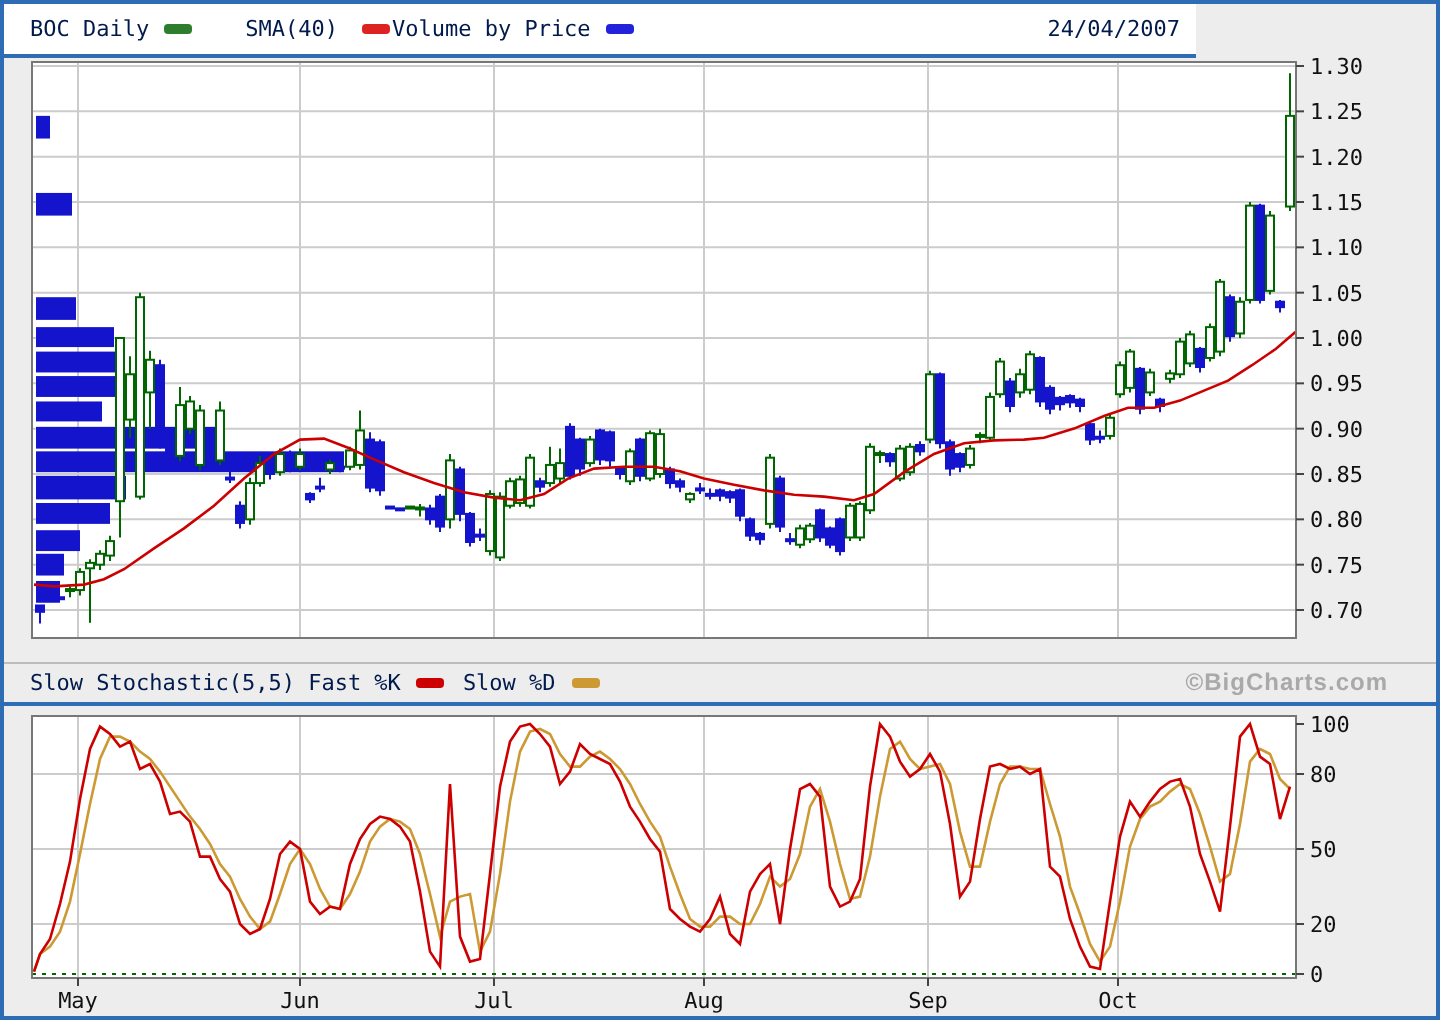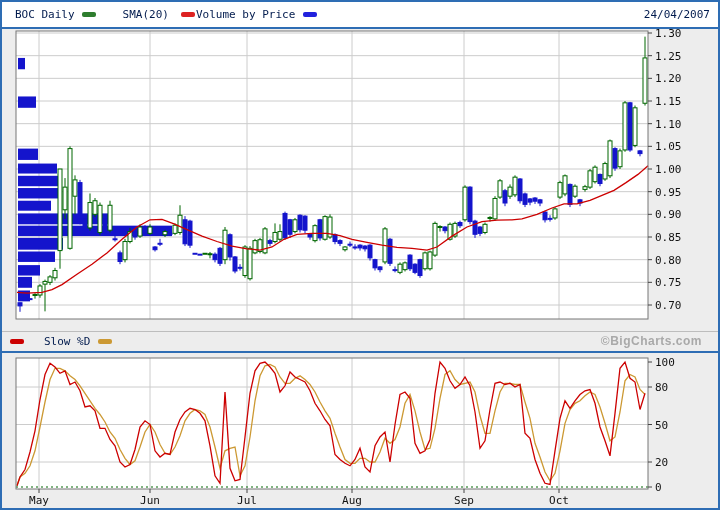--- a/index.html
+++ b/index.html
@@ -2,35 +2,35 @@
 <html><head>
 <meta charset="utf-8">
 <style>
   html,body{margin:0;padding:0;background:#fff;}
   .page{
     position:relative;width:720px;height:510px;box-sizing:border-box;
     border:2px solid #2e6db4;background:#ededed;overflow:hidden;
     font-family:"DejaVu Sans Mono",monospace;
   }
   .hdr{
-    position:absolute;left:0;top:0;width:716px;height:25px;background:#ffffff;
+    position:absolute;left:0;top:0;width:596px;height:25px;background:#ffffff;
     border-bottom:2px solid #2e6db4;display:flex;align-items:center;
     font-size:11px;color:#001a4d;white-space:pre;
   }
   .hdr .lbl{display:inline-block;}
   .sw{display:inline-block;width:14px;height:5px;border-radius:2px;}
   .hdr .date{position:absolute;right:8px;top:6px;color:#001a4d;}
   .stoch-rule{position:absolute;left:0;top:329px;width:716px;height:1px;background:#bdbdbd;}
   .stoch-hdr{
     position:absolute;left:0;top:331px;width:716px;height:17px;display:flex;align-items:center;
     font-size:11px;color:#001a4d;white-space:pre;background:transparent;
   }
   .stoch-line{position:absolute;left:0;top:349px;width:716px;height:2px;background:#2e6db4;}
   .copyright{
-    position:absolute;right:16px;top:332px;font-family:"Liberation Sans",sans-serif;
+    position:absolute;right:24px;top:332px;font-family:"Liberation Sans",sans-serif;
     font-weight:bold;font-size:12px;color:#a9a9a9;letter-spacing:0.5px;
   }
   svg{position:absolute;left:0;top:0;}
   svg text{font-family:"DejaVu Sans Mono",monospace;font-size:11px;fill:#111111;}
 </style>
 </head>
 <body>
 
 <div class="page">
 
@@ -386,31 +386,32 @@
       <text x="350" y="502" text-anchor="middle">Aug</text>
       <line x1="462" x2="462" y1="487" y2="491" stroke="#444444"></line>
       <text x="462" y="502" text-anchor="middle">Sep</text>
       <line x1="557" x2="557" y1="487" y2="491" stroke="#444444"></line>
       <text x="557" y="502" text-anchor="middle">Oct</text>
     </svg>
 
   <div class="hdr">
     <span class="lbl" style="margin-left:13px">BOC Daily</span>
     <span class="sw" style="margin-left: 7px; background: rgb(46, 125, 46);"></span>
-    <span class="lbl" style="margin-left:27px">SMA(20)</span>
+    <span class="lbl" style="margin-left:27px">SMA(40)</span>
     <span class="sw" style="margin-left: 12px; background: rgb(221, 34, 34);"></span>
     <span class="lbl" style="margin-left:1px">Volume by Price</span>
     <span class="sw" style="margin-left: 8px; background: rgb(34, 34, 221);"></span>
     <span class="date">24/04/2007</span>
   </div>
 
   <div class="stoch-rule"></div>
 
   <div class="stoch-hdr">
+    <span class="lbl" style="margin-left:13px">Slow Stochastic(5,5) Fast %K</span>
     <span class="sw" style="margin-left: 8px; background: rgb(204, 0, 0);"></span>
-    <span class="lbl" style="margin-left:20px">Slow %D</span>
+    <span class="lbl" style="margin-left:9px">Slow %D</span>
     <span class="sw" style="margin-left: 8px; background: rgb(204, 153, 51);"></span>
   </div>
 
   <div class="copyright">©BigCharts.com</div>
 
   <div class="stoch-line"></div>
 </div>
 
 </body></html>

